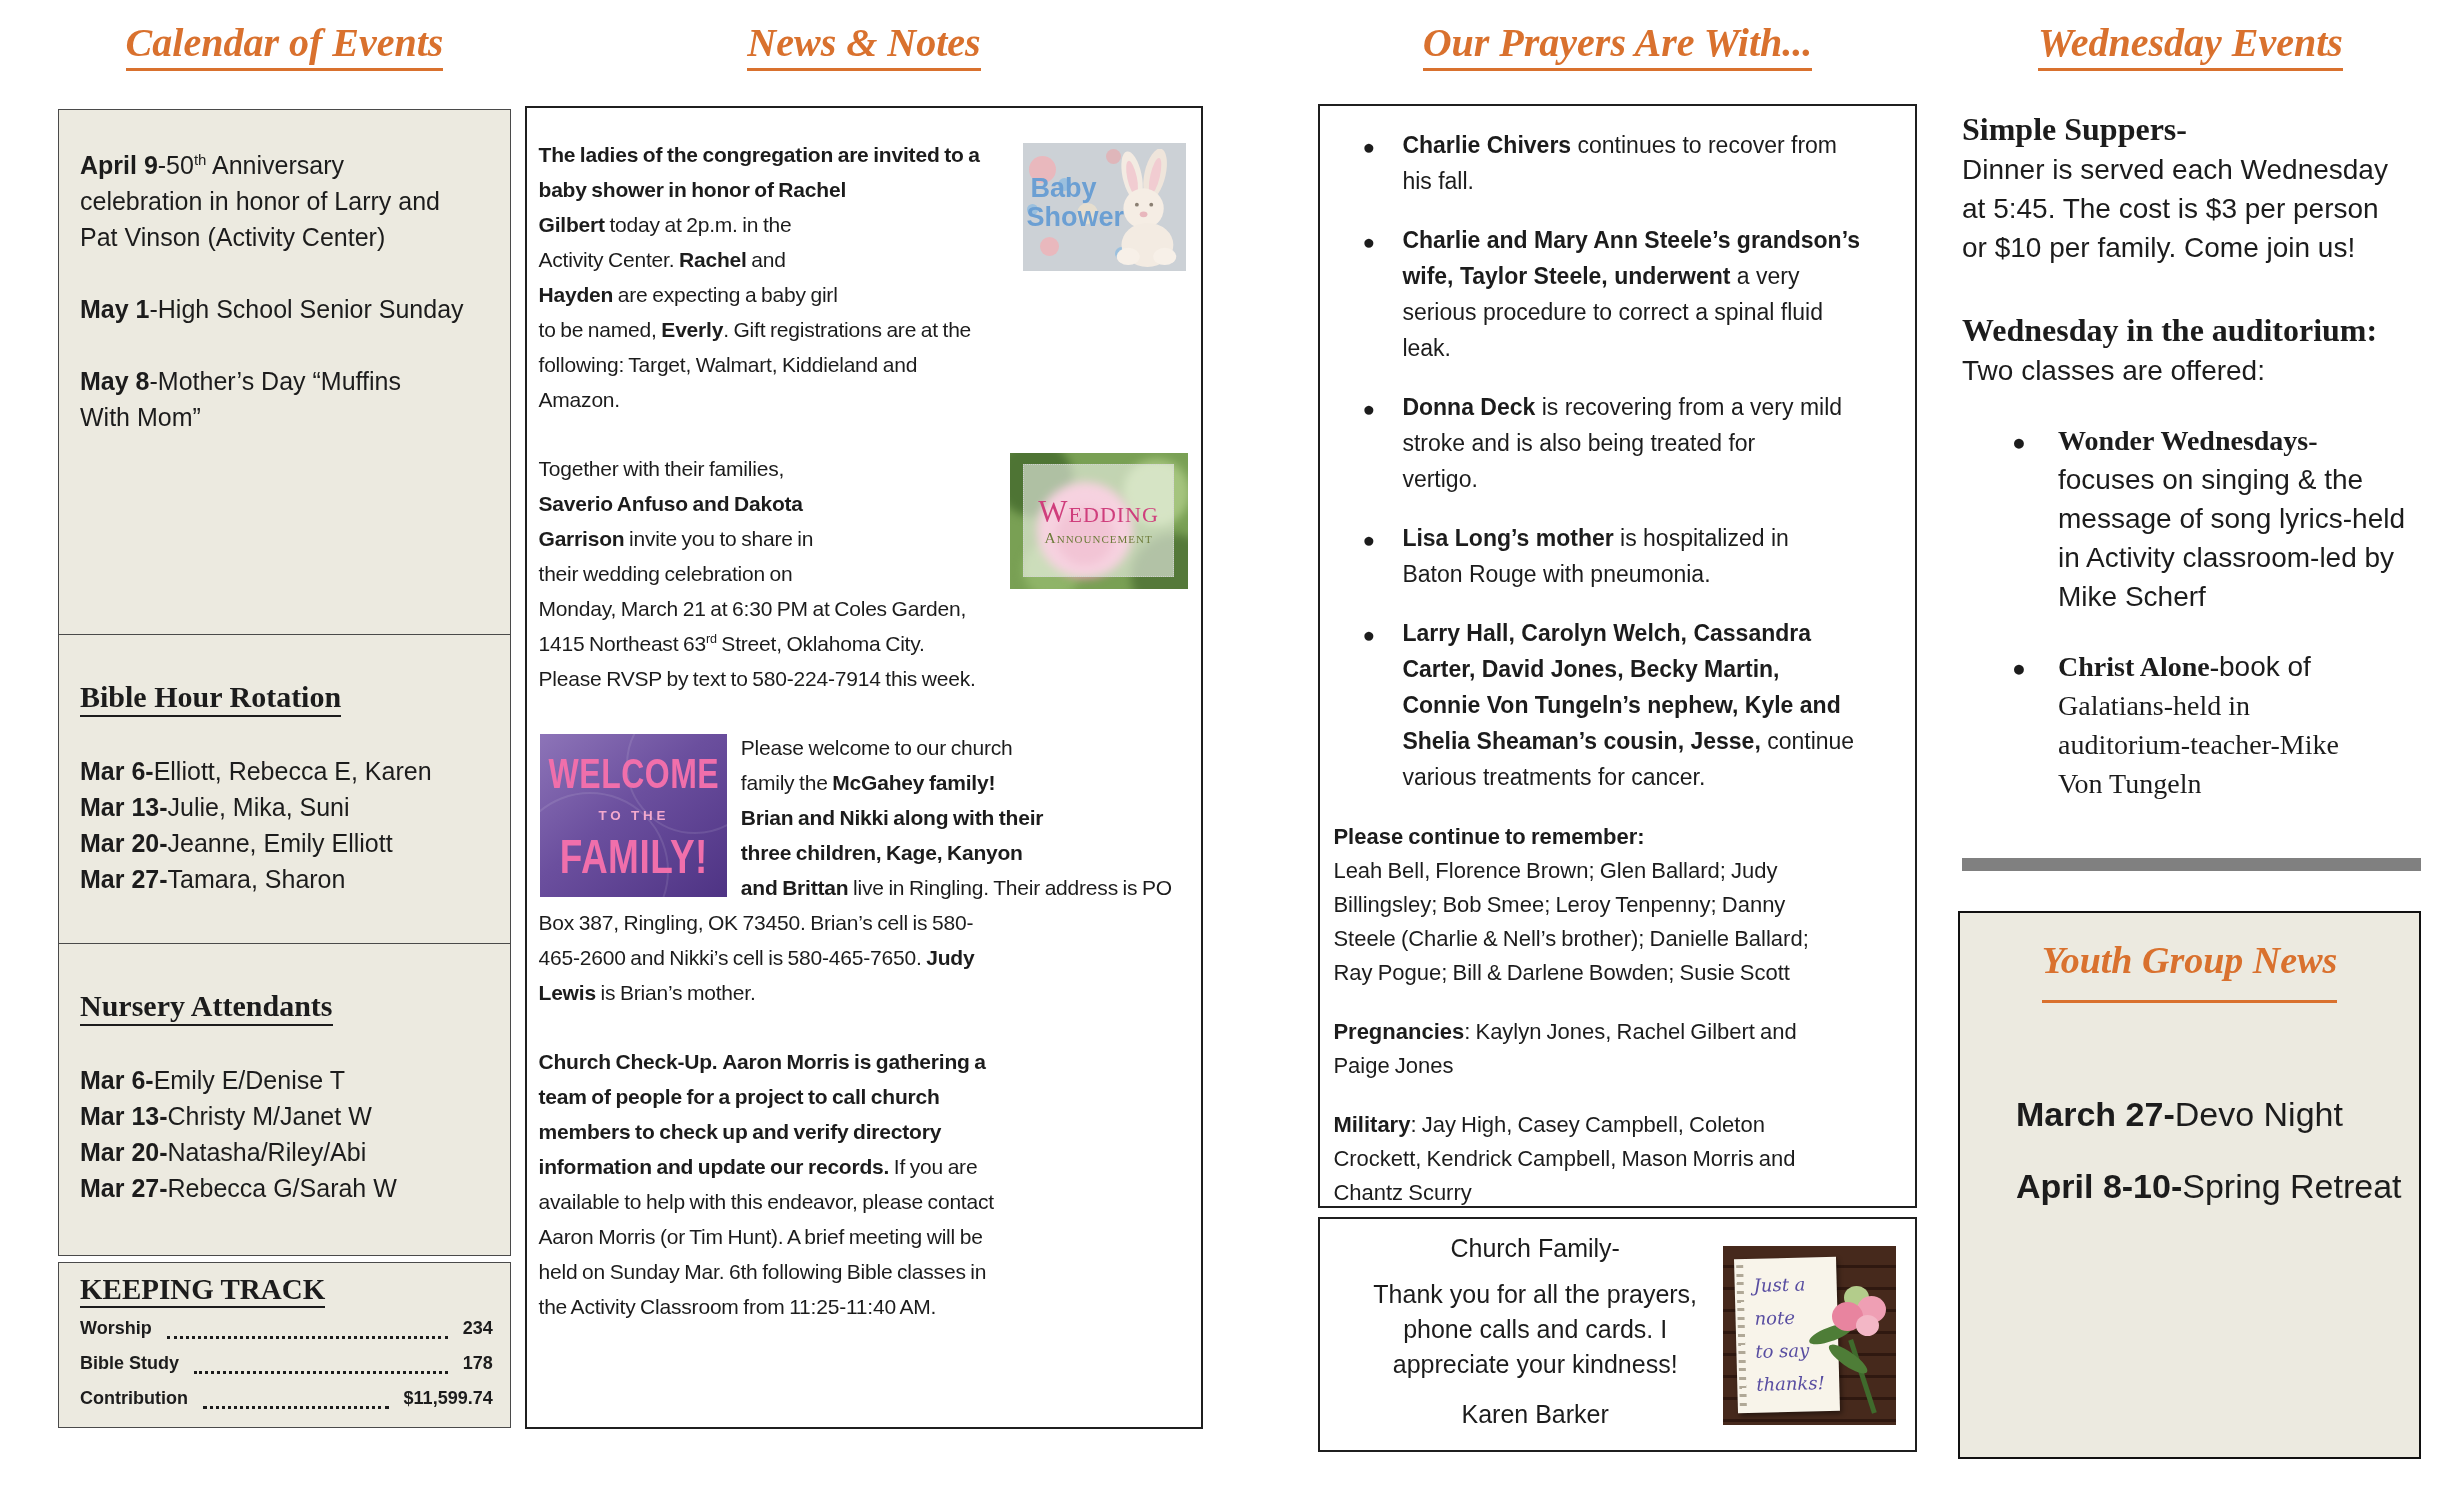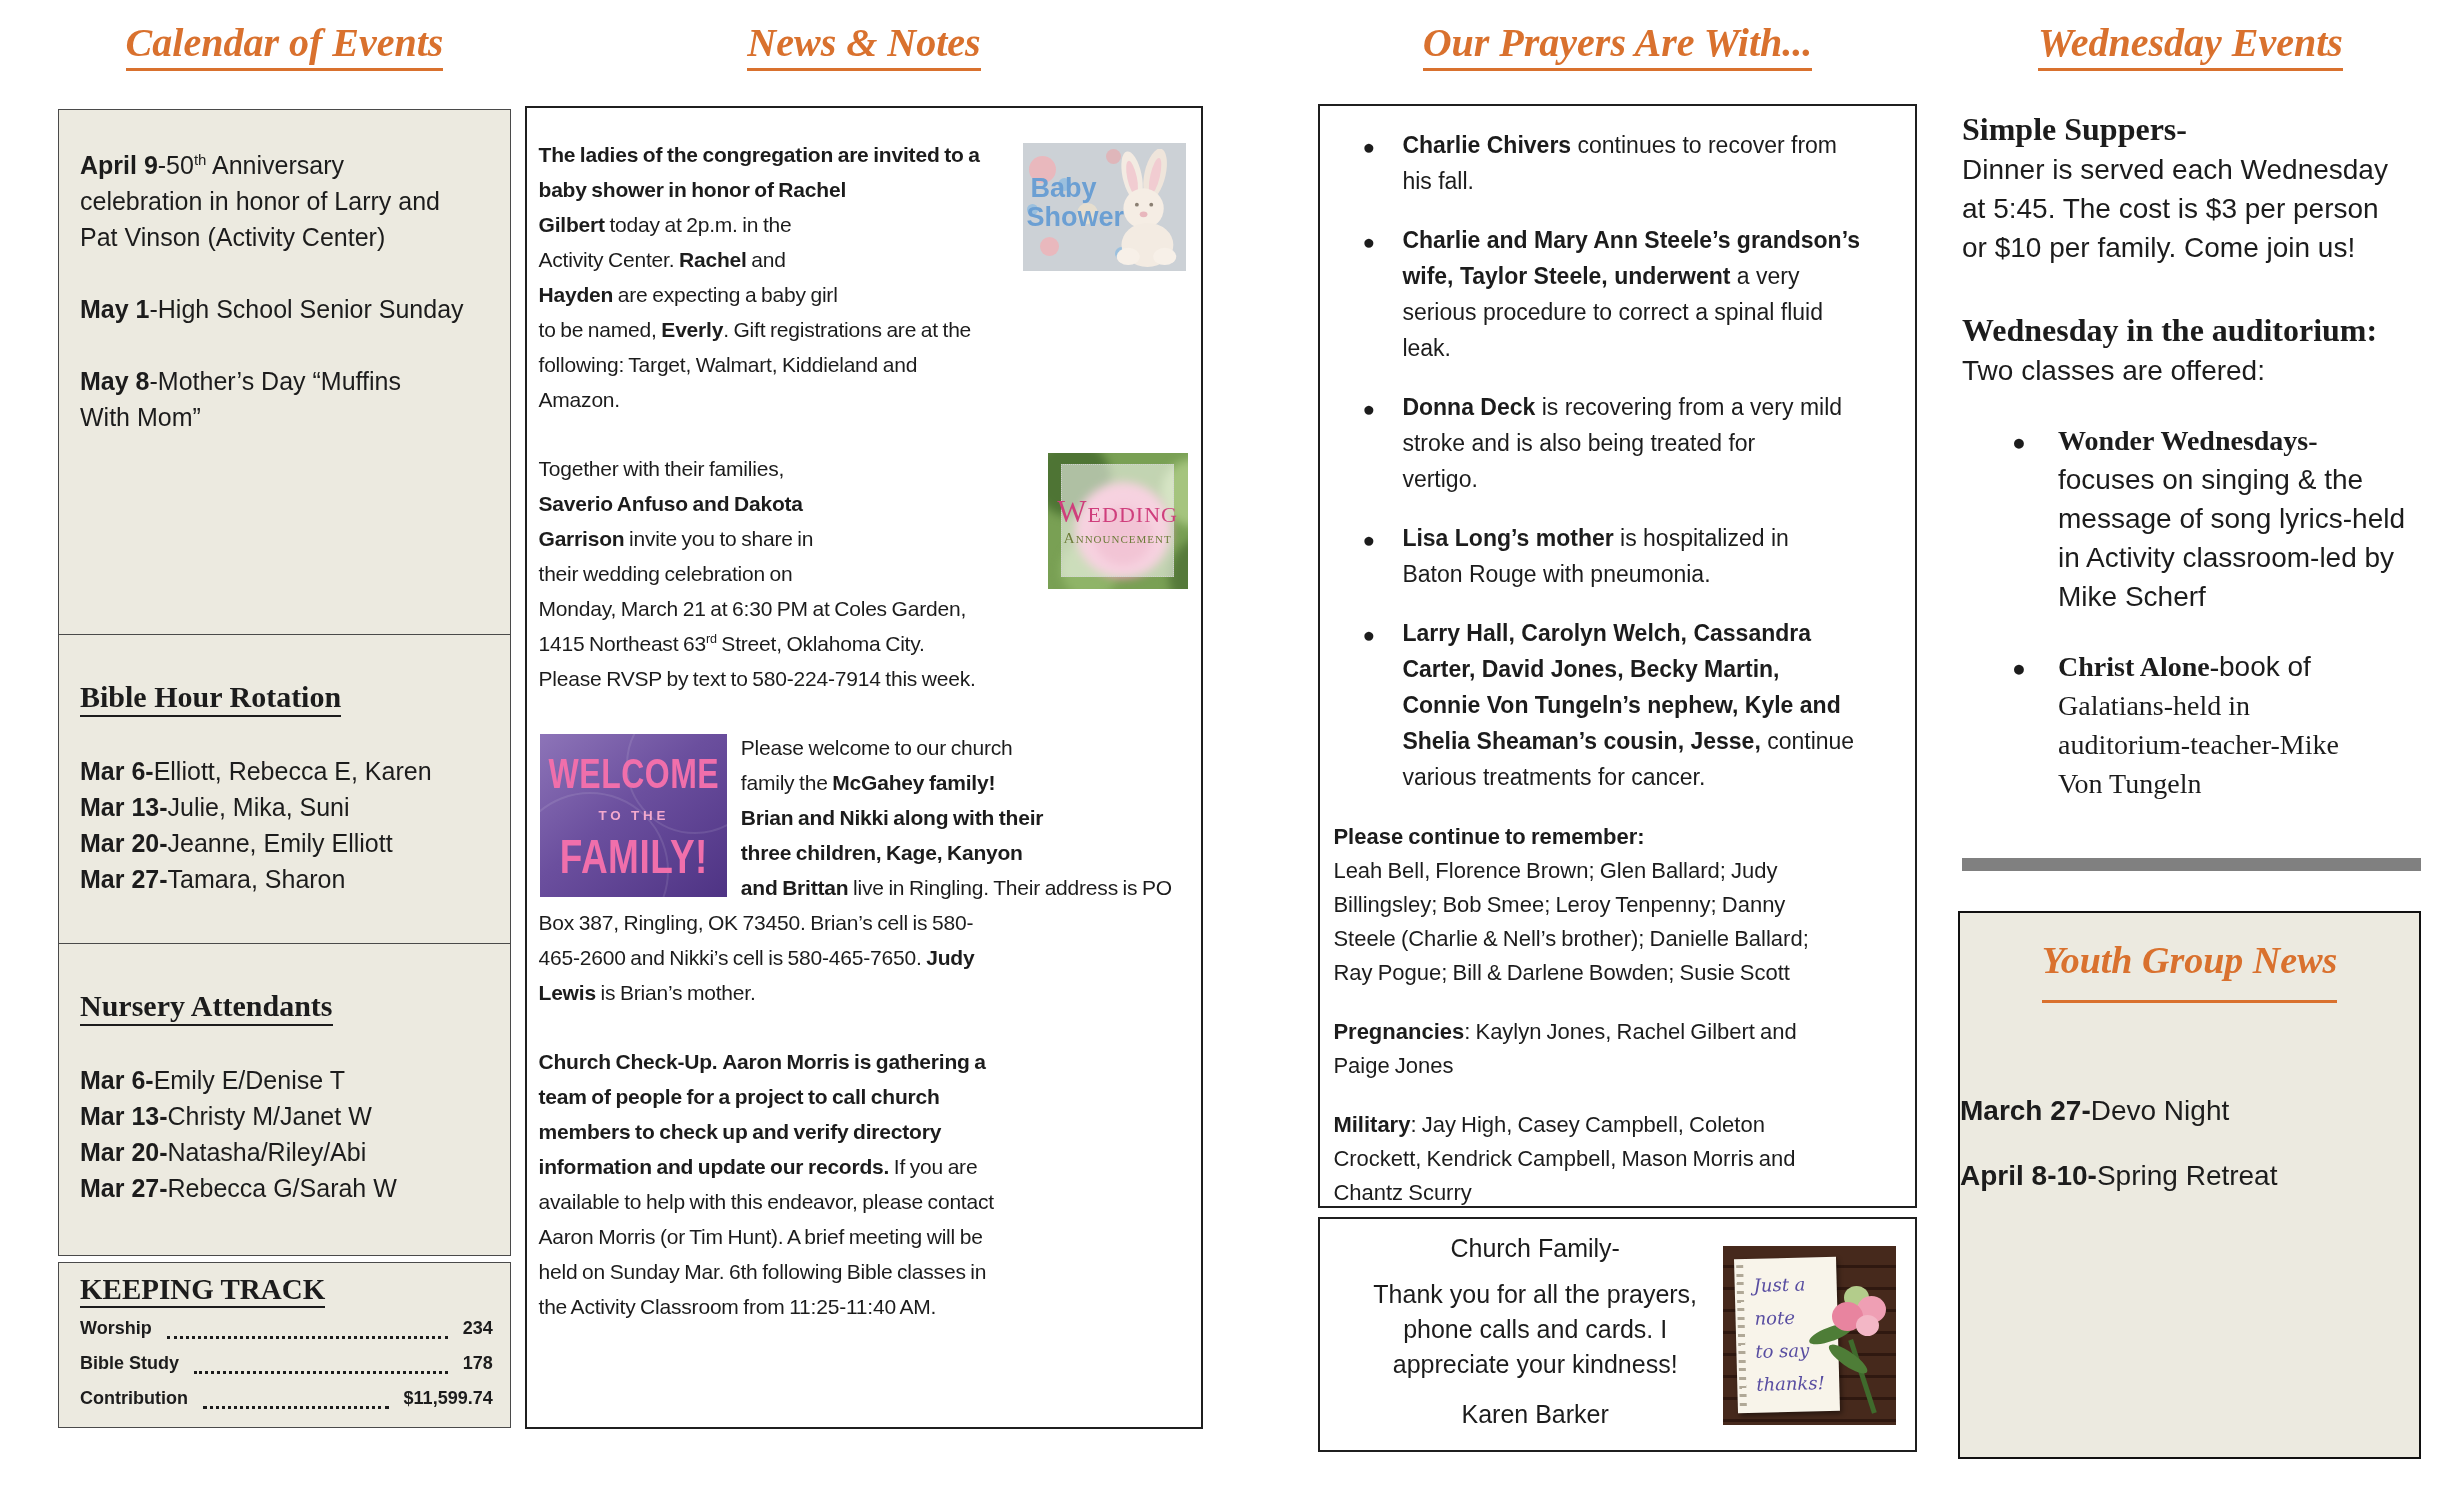--- a/index.html
+++ b/index.html
@@ -57,34 +57,34 @@
   .wbullet{display:flex;margin-top:31px;padding-left:50px;}
   .wbullet .dot{width:46px;flex:none;font-size:23px;padding-top:1.9px;}
   #graybar{position:absolute;left:1962px;top:858px;width:459px;height:12.5px;background:#808080;}
 
   
   #box-youth{position:absolute;left:1958px;top:911px;width:463px;height:548px;background:#ECEAE0;
              border:2.9px solid #111;box-sizing:border-box;padding-top:25px;}
   .youth-head{text-align:center;font-family:"Liberation Serif",serif;font-style:italic;font-weight:bold;
               font-size:38px;color:#D9712E;}
   .youth-head .ul{border-bottom:3.8px solid #D9712E;padding-bottom:19px;text-align:right;}
-  .youth-item{font-size:28px;}
+  .youth-item{padding-left:56px;font-size:34px;}
   #youth-i1{margin-top:113px;}
   #youth-i2{margin-top:33px;}
 
   
   .img-baby{float:right;width:163px;height:128px;margin:5.8px 1.9px 7.7px 11.5px;position:relative;
             background:#ccd1d6;overflow:hidden;}
   .bs-dot{position:absolute;border-radius:50%;}
   .bs-text{position:absolute;left:7.7px;top:31px;color:#6b9fd3;font-weight:bold;font-size:27px;
            line-height:29px;letter-spacing:0;}
   .bs-text .l2{margin-left:-3.8px;}
   .bunny{position:absolute;right:0;top:5.8px;}
 
-  .img-wedding{float:right;width:140px;height:136px;margin:1.9px 0 7.7px 11.5px;position:relative;
+  .img-wedding{float:right;width:178px;height:136px;margin:1.9px 0 7.7px 11.5px;position:relative;
                background:#79a054;overflow:hidden;}
   .wa-blob{position:absolute;border-radius:50%;filter:blur(4.8px);}
   .wa-panel{position:absolute;left:13.4px;right:13.4px;top:11.5px;bottom:11.5px;background:rgba(255,255,255,0.55);
             border:1.9px dotted rgba(210,210,210,0.9);display:flex;flex-direction:column;
             align-items:center;justify-content:center;}
   .wa-t1{font-family:"Liberation Serif",serif;font-variant:small-caps;font-size:31px;color:#cf3e7c;letter-spacing:1px;line-height:33px;}
   .wa-t2{font-family:"Liberation Serif",serif;font-variant:small-caps;font-size:15.4px;color:#6d7c3a;letter-spacing:1px;line-height:19px;}
 
   .img-welcome{float:left;width:187px;height:163px;margin:3.8px 13.4px 5.8px 1.9px;position:relative;overflow:hidden;
                background:linear-gradient(140deg,#8d74b8 0%,#6b4f9e 45%,#4e3384 100%);}

